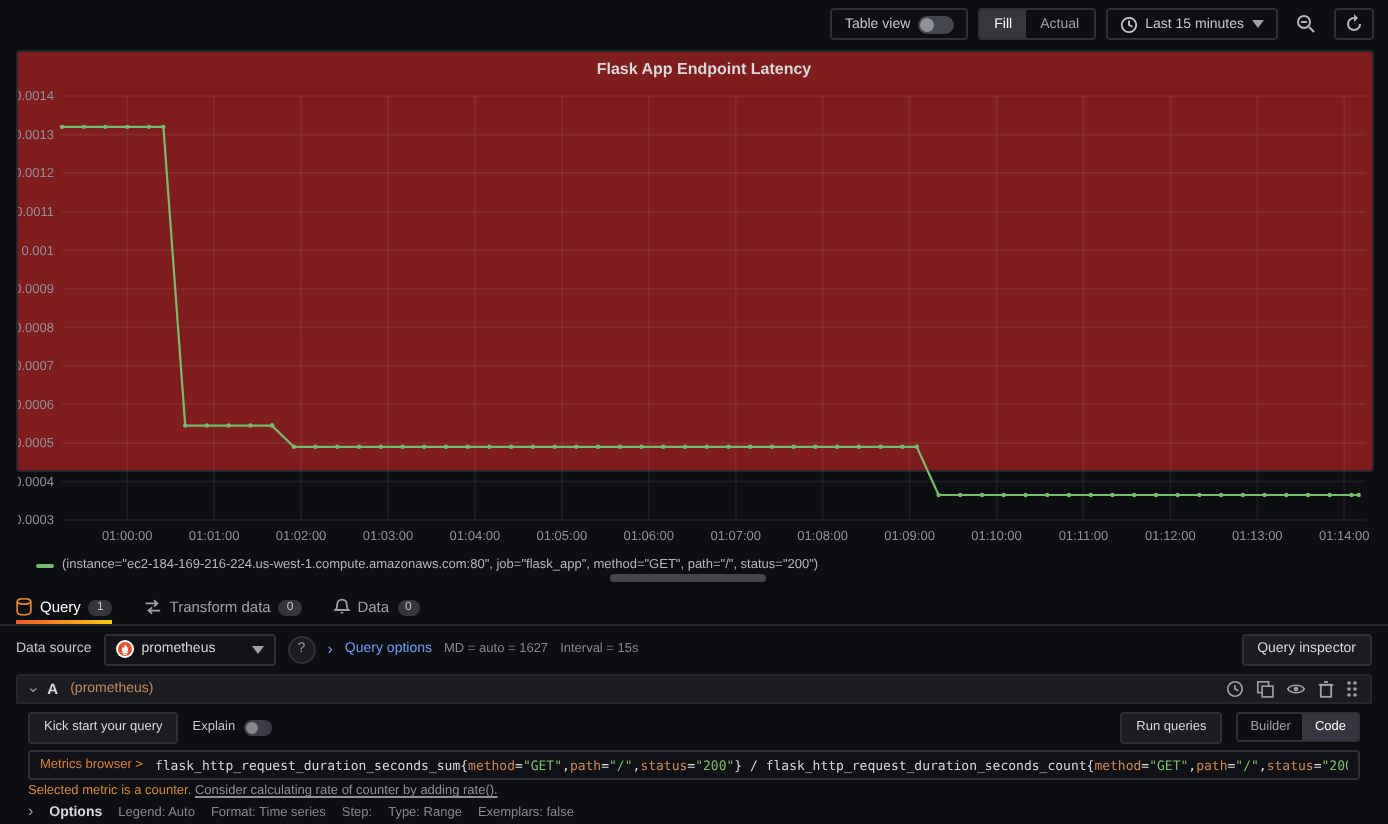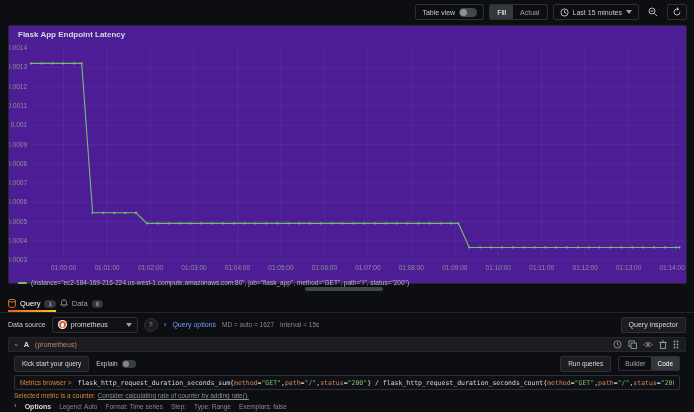--- a/index.html
+++ b/index.html
@@ -16,31 +16,31 @@
   .seg.active { background:#35373e; color:#fff; }
   .toggle { width:18px; height:9px; background:#43464d; border-radius:5px; position:relative; }
   .toggle .knob { position:absolute; left:1px; top:1px; width:7px; height:7px; border-radius:50%; background:#8e9196; }
   .mini-toggle { width:14px; height:8px; background:#3a3d43; border-radius:4px; position:relative; }
   .mini-toggle .knob { position:absolute; left:1px; top:1px; width:6px; height:6px; border-radius:50%; background:#84878c; }
   .caret-down { width:0; height:0; border-left:3px solid transparent; border-right:3px solid transparent; border-top:4px solid #9fa2a8; }
   .icon-btn { display:flex; align-items:center; justify-content:center; height:16px; padding:0 4px; color:#b4b7bd; }
   .bordered { border:1px solid #2e3036; border-radius:2px; }
 
   
-  #panel { position:absolute; left:8px; top:25px; width:679px; height:259px;
-    background:#4c1d95; border:1px solid #25272d; border-radius:2px; }
+  #panel { position:absolute; left:8px; top:25px; width:679px; height:211px;
+    background:#7f1d1d; border:1px solid #25272d; border-radius:2px;text-align:center; }
   #panel-title { height:17px; line-height:17px; padding-left:9px; font-size:8px; font-weight:bold; color:#d8d9da; }
   #chart-svg { position:absolute; left:0; top:17px; }
   #legend-row { position:absolute; left:9px; top:250px; height:13px; display:flex; align-items:center; gap:4px; }
   #legend-swatch { width:9px; height:2px; background:#73bf69; border-radius:1px; }
   #legend-label { font-size:6.5px; color:#b4b7bd; white-space:nowrap; }
   #hscrollbar { position:absolute; left:305px; top:287px; width:78px; height:4px; background:#43464c; border-radius:2px; }
 
   
-  #tabs { position:absolute; left:8px; top:295px; height:17px; display:flex; gap:4px; align-items:center; }
+  #tabs { position:absolute; left:8px; top:295px; height:17px; display:flex; gap:16px; align-items:center; }
   .tab { display:flex; align-items:center; gap:4px; font-size:7.5px; color:#9fa2a8; height:17px; position:relative; }
   .tab.active { color:#fff; }
   .tab.active:after { content:""; position:absolute; left:0; right:0; bottom:0; height:2px;
     background:linear-gradient(90deg,#f05a28,#fbca0a); }
   .badge { background:#34363c; color:#c7c9cc; font-size:6px; border-radius:6px; padding:1px 4px; }
   #tabs-border { position:absolute; left:0; top:312px; width:694px; height:1px; background:#23252b; }
 
   
   #ds-row { position:absolute; left:8px; top:315px; right:8px; height:19px; display:flex; align-items:center; gap:6px; }
   #ds-label { font-size:7px; color:#c7c9cc; }
@@ -254,20 +254,28 @@
 <div id="tabs">
   <div class="tab active">
     <svg class="ic" width="8" height="9" viewBox="0 0 8 9">
       <ellipse cx="4" cy="1.7" rx="3.4" ry="1.4" fill="none" stroke="#e0812f" stroke-width="0.9"></ellipse>
       <path d="M0.6 1.7 V7 c0 .8 1.5 1.4 3.4 1.4 s3.4-.6 3.4-1.4 V1.7" fill="none" stroke="#e0812f" stroke-width="0.9"></path>
     </svg>
     <span>Query</span>
     <span class="badge">1</span>
   </div>
   <div class="tab">
+    <svg class="ic" width="9" height="9" viewBox="0 0 10 10">
+      <path d="M1 3 H7 M5.5 1.2 L7.5 3 L5.5 4.8" fill="none" stroke="#9fa2a8" stroke-width="0.9"></path>
+      <path d="M9 7 H3 M4.5 5.2 L2.5 7 L4.5 8.8" fill="none" stroke="#9fa2a8" stroke-width="0.9"></path>
+    </svg>
+    <span>Transform data</span>
+    <span class="badge">0</span>
+  </div>
+  <div class="tab">
     <svg class="ic" width="8" height="9" viewBox="0 0 8 9">
       <path d="M4 0.8 c1.6 0 2.4 1.2 2.4 2.6 0 1.8 .8 2.6 .8 2.6 H0.8 c0 0 .8-.8 .8-2.6 C1.6 2 2.4 0.8 4 0.8 Z" fill="none" stroke="#9fa2a8" stroke-width="0.9"></path>
       <path d="M3.2 7 a.8 .8 0 0 0 1.6 0" fill="#9fa2a8"></path>
     </svg>
     <span>Data</span>
     <span class="badge">0</span>
   </div>
 </div>
 <div id="tabs-border"></div>
 

